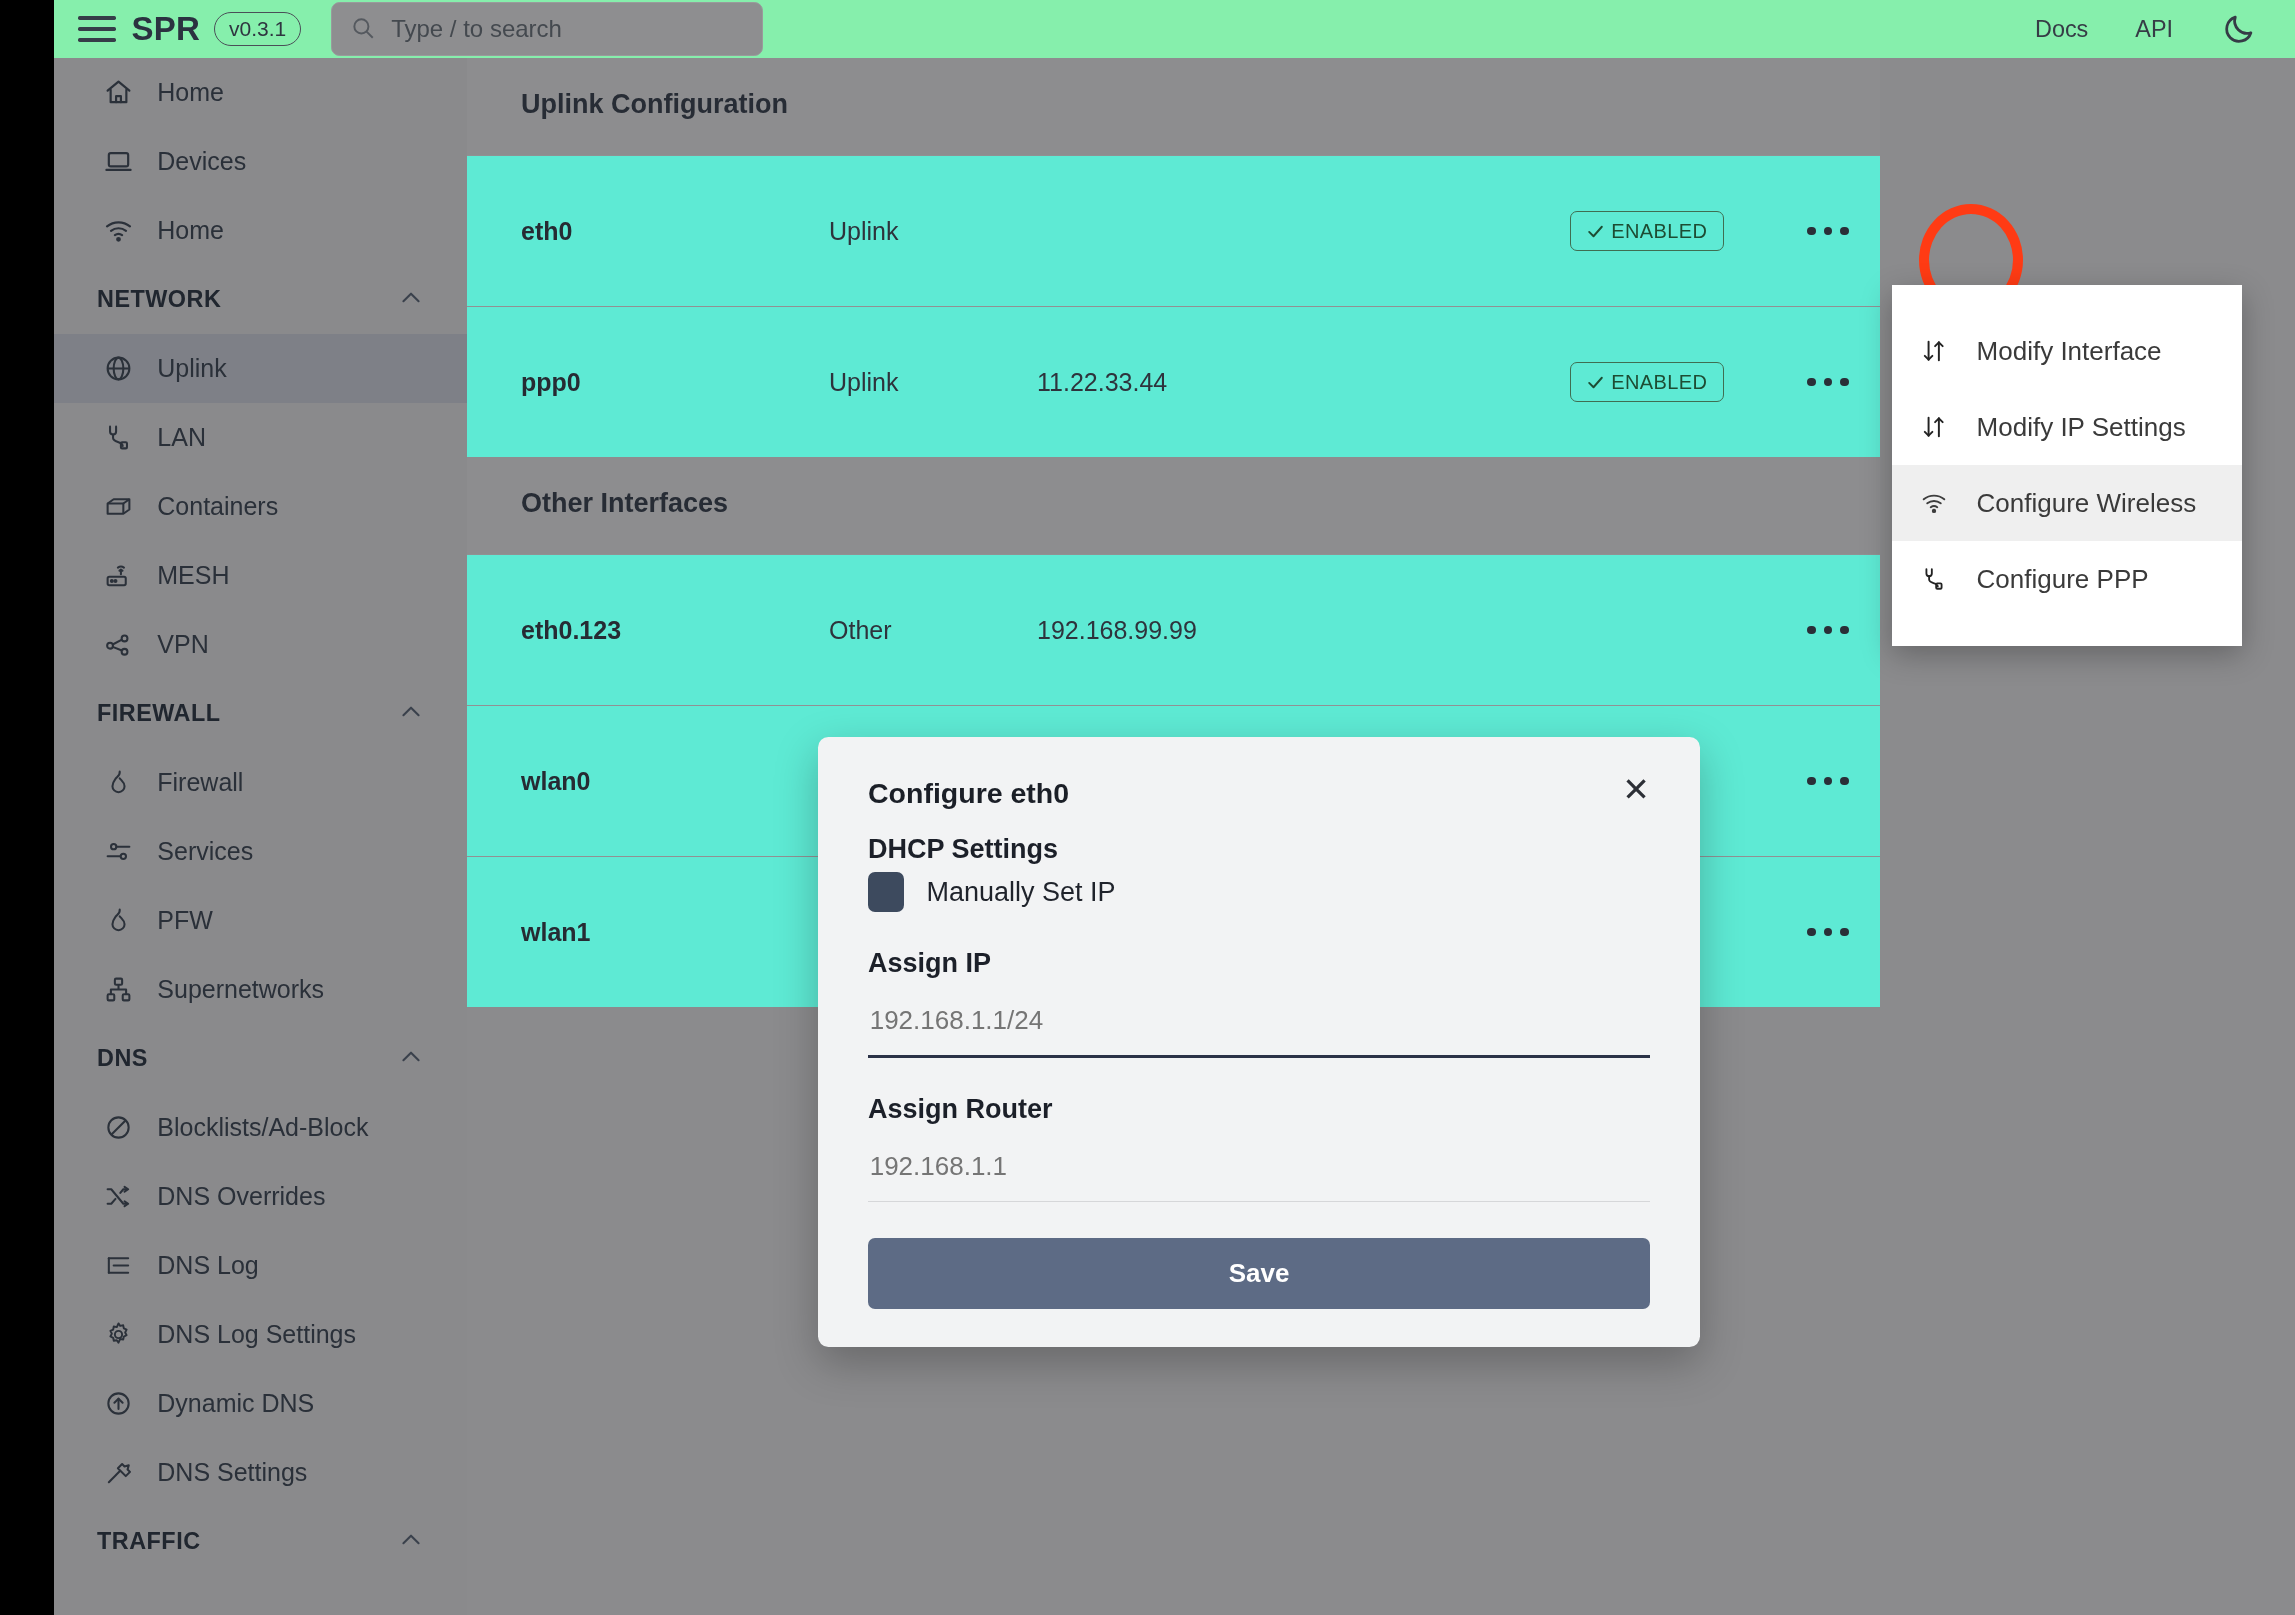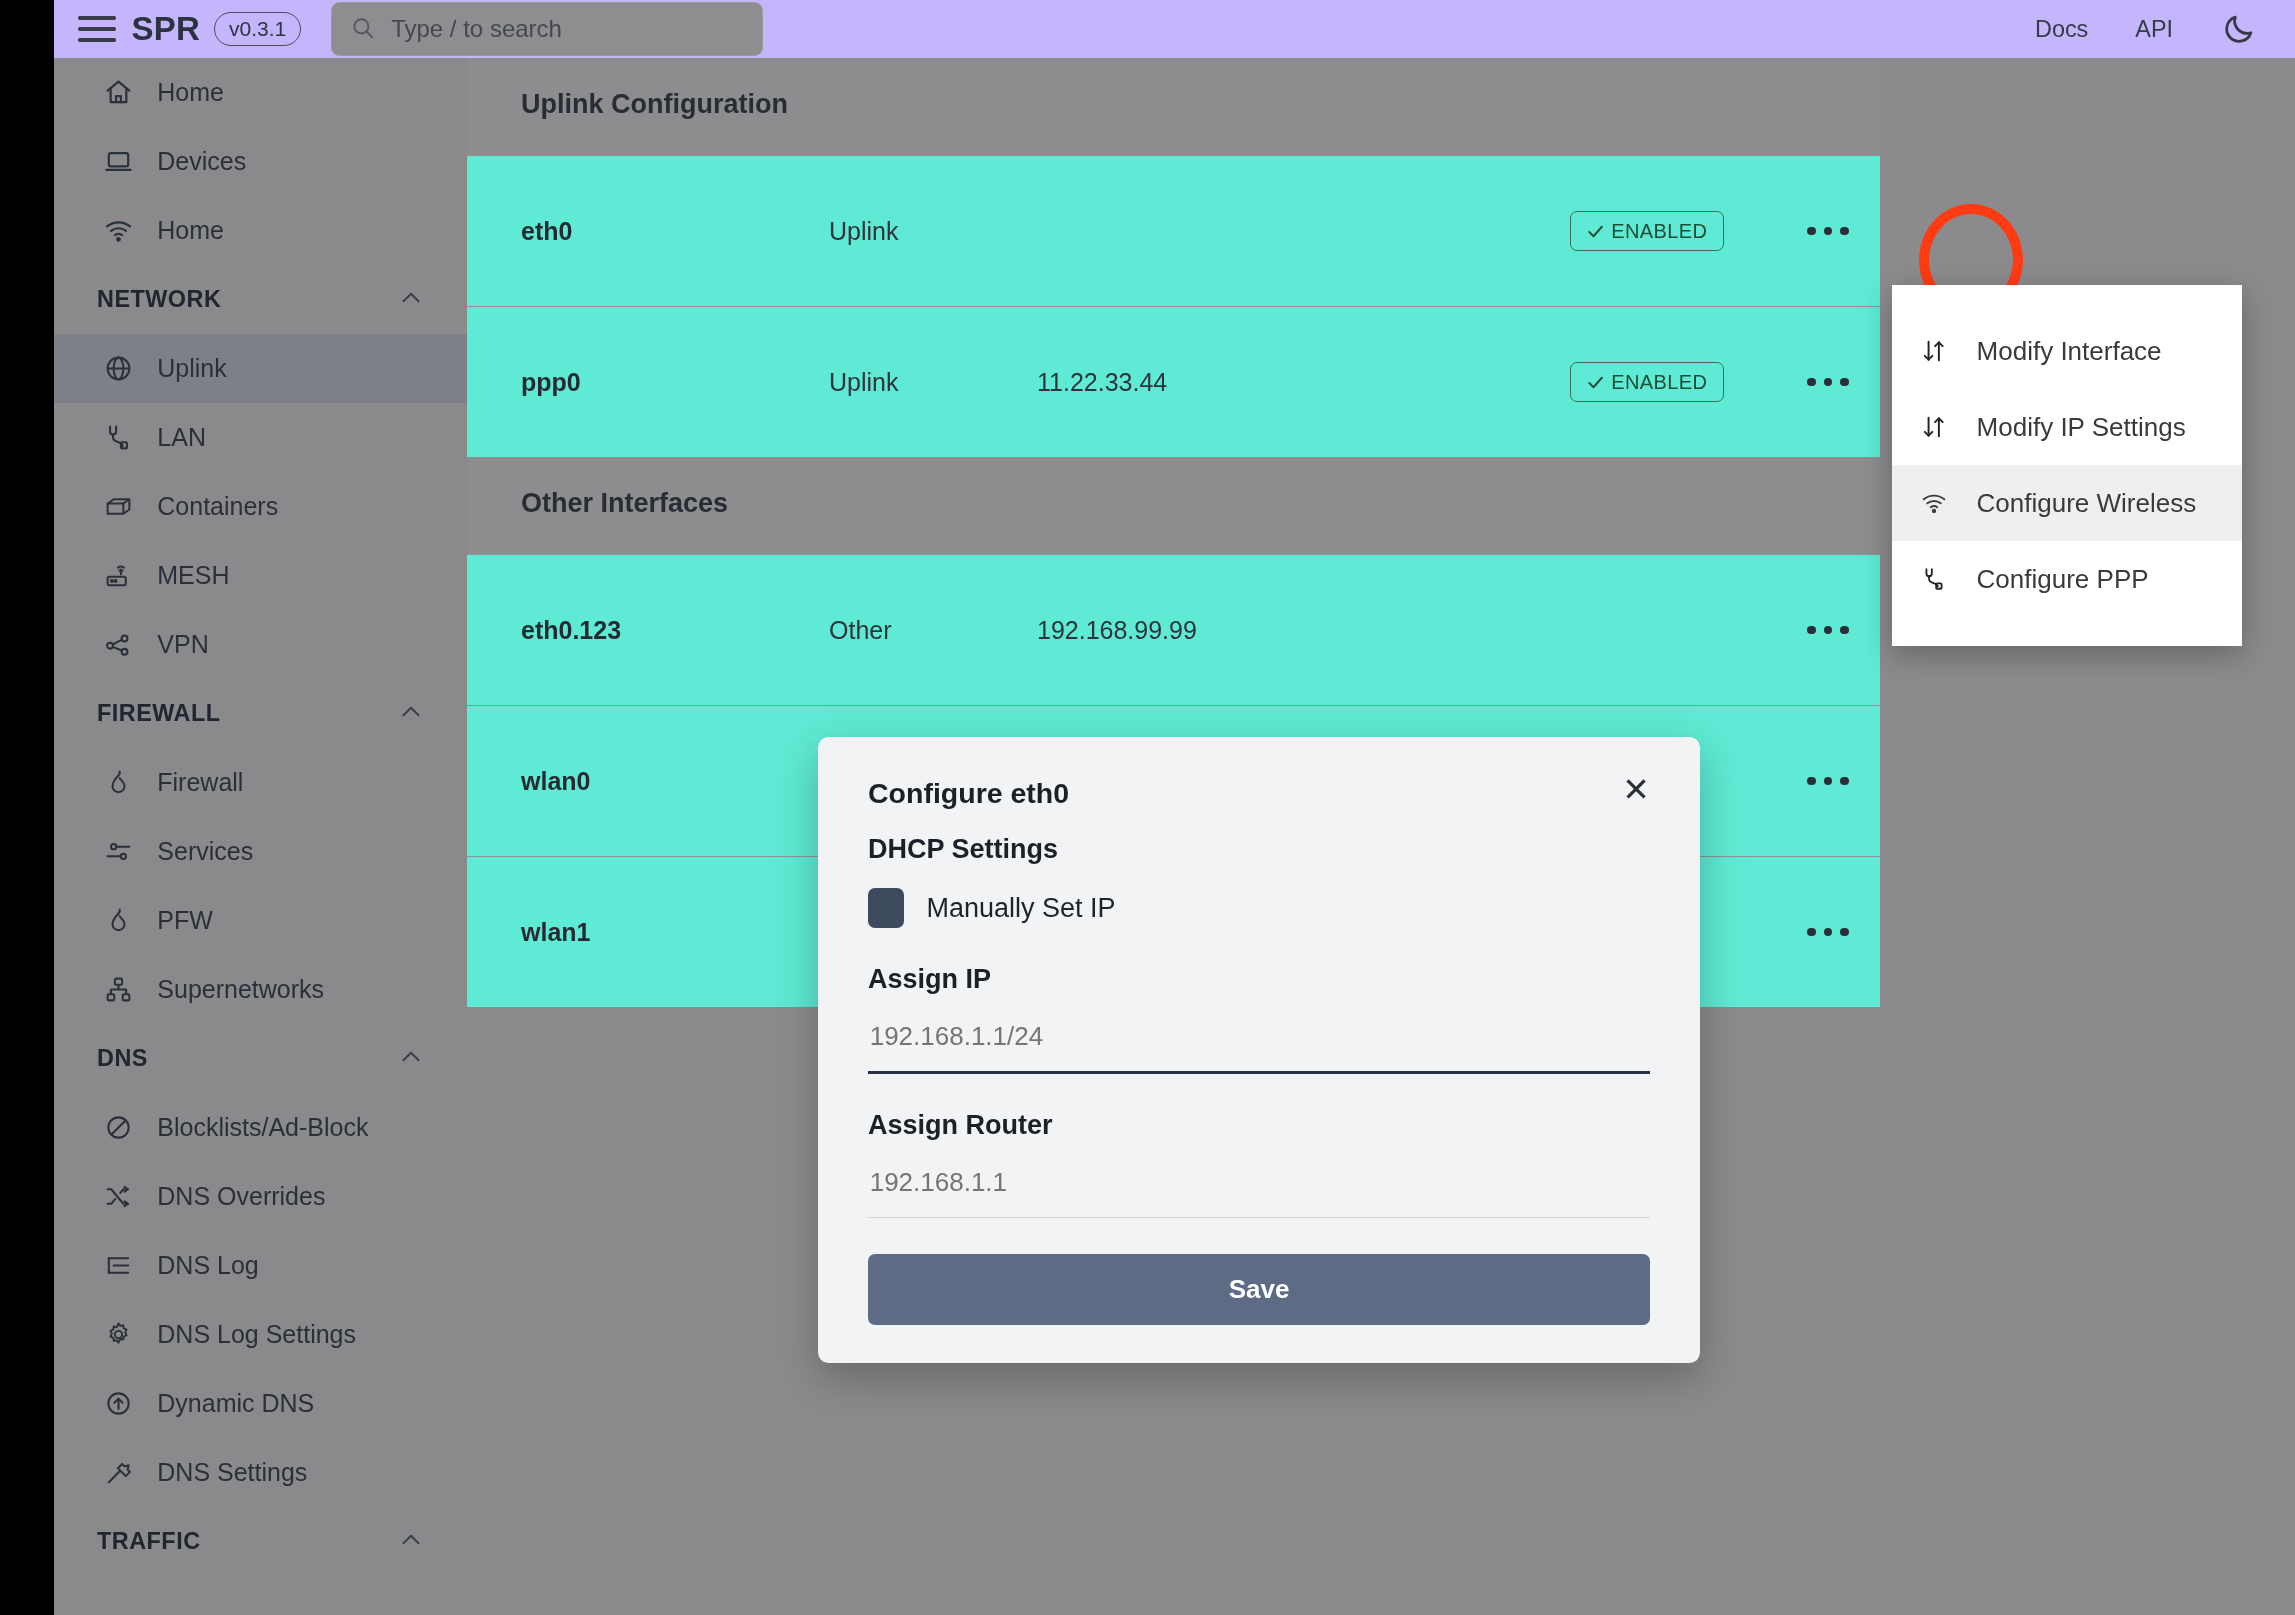--- a/index.html
+++ b/index.html
@@ -15,21 +15,21 @@
     width: 2242px; height: 1616px;
     background: #8b8b8d;
     overflow: hidden;
   }
   
 
   
   #header {
     position: absolute; left: 0; top: 0;
     width: 2242px; height: 58px;
-    background: #c4b5fd;
+    background: #86efac;
     display: flex; align-items: center;
   }
   .hamburger {
     margin-left: 24px; width: 38px; height: 29px;
     display: flex; flex-direction: column; justify-content: center; gap: 7px;
     cursor: pointer;
   }
   .hamburger span { display:block; height:4.3px; background:#363d48; border-radius:1.7px; }
   .brand {
     margin-left: 15.6px; font-size: 33px; font-weight: 700; color: #2b3240;
@@ -138,21 +138,21 @@
     width: 882px; background: #f2f3f4;
     border-radius: 10.4px;
     box-shadow: 0 15.6px 43px rgba(0,0,0,.25);
     padding: 40px 50px 38px;
   }
   .modal-head { display: flex; align-items: flex-start; justify-content: space-between; }
   .modal-title { font-size: 28.5px; font-weight: 700; color: #1b1f27; }
   .modal-close { font-size: 33px; color: #2c2f36; cursor: pointer; line-height: .8; font-weight: 300; }
   .field-label { font-size: 27px; font-weight: 700; color: #1c2029; }
   .dhcp-label { margin-top: 24px; }
-  .chk-row { display: flex; align-items: center; margin-top: 23px; }
+  .chk-row { display: flex; align-items: center; margin-top: 7px; }
   .chk-box { width: 36px; height: 40px; border-radius: 7px; background: #3d4a5e; cursor: pointer; }
   .chk-text { margin-left: 22.5px; font-size: 27px; color: #1f232b; }
   .inp-wrap { margin-top: 36px; }
   .inp-wrap .field-label { display: block; }
   .inp {
     display: block; width: 100%; margin-top: 26px;
     font-size: 26px; color: #80838a;
     background: transparent; border: none;
     padding: 0 0 19px 1.7px;
     font-family: "Liberation Sans", sans-serif;

